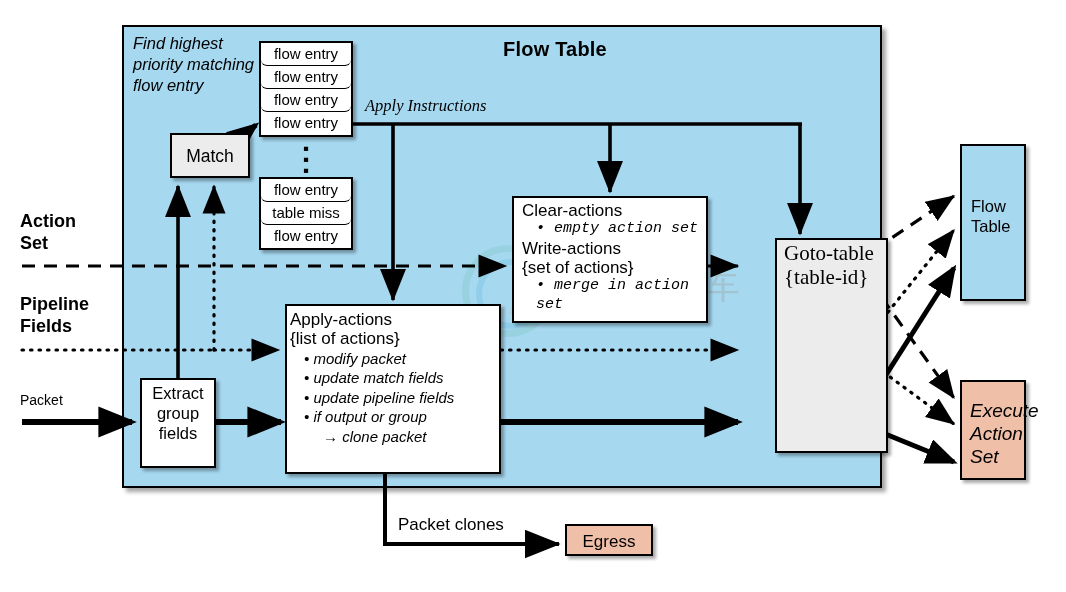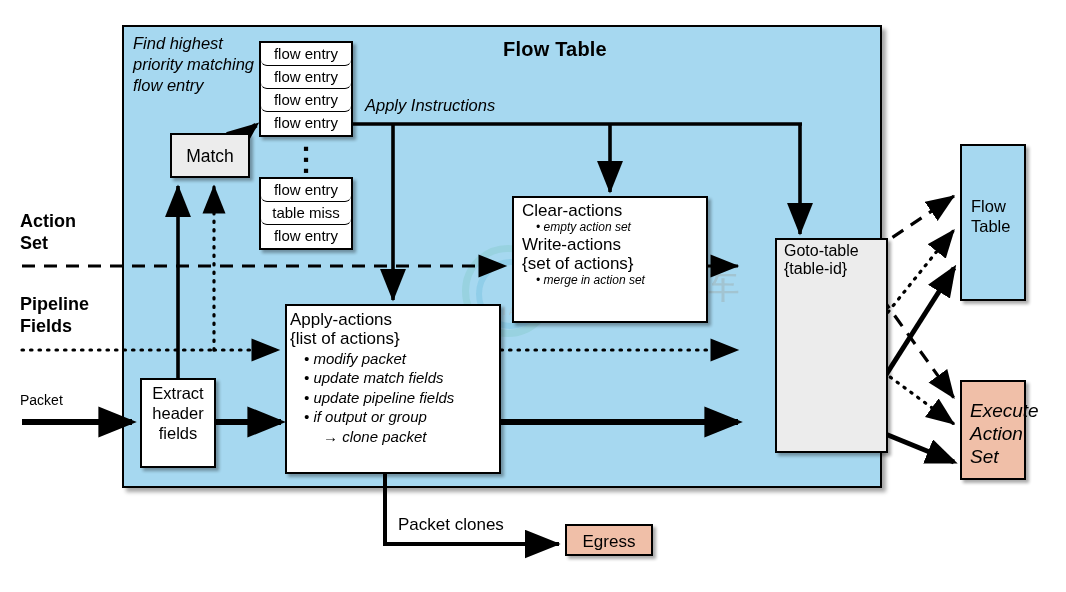--- a/index.html
+++ b/index.html
@@ -79,46 +79,46 @@
 
   #fe-dots{
     left:299px;top:143px;width:14px;
     text-align:center;line-height:11px;font-size:17px;font-weight:bold;color:#000;
   }
   #fe-dots span{display:block;height:11px;}
 
   
   #apply-instr{
     left:365px;top:96px;
-    font-size:16.5px;font-style:italic;color:#000;white-space:nowrap;
+    font-size:16.5px;font-style:italic;color:#000;white-space:nowrap;font-family:Liberation Serif, serif;
   }
 
   
   #cw-box{
     left:512px;top:196px;width:196px;height:127px;
     padding:3px 6px 0 8px;
   }
   #cw-box .hd{font-size:17px;line-height:1.12;}
-  #cw-box .bullet{font-size:12px;font-style:italic;padding-left:14px;line-height:1.25;}
+  #cw-box .bullet{font-size:15px;font-style:italic;padding-left:14px;line-height:1.25;font-family:Liberation Mono, monospace;}
 
   
   #apply-box{
     left:285px;top:304px;width:216px;height:170px;
     padding:4px 6px 0 3px;
   }
   #apply-box .hd{font-size:17px;line-height:1.14;}
   #apply-box .bullet{font-size:15px;font-style:italic;padding-left:14px;line-height:1.30;}
   #apply-box .sub{font-size:15px;font-style:italic;padding-left:33px;line-height:1.30;}
 
   
   #goto-box{
     left:742px;top:238px;width:113px;height:215px;
     padding:2px 4px 0 7px;
   }
-  #goto-box .hd{font-size:16px;line-height:1.14;}
+  #goto-box .hd{font-size:21px;line-height:1.14;font-family:Liberation Serif, serif;}
 
   
   #extract-box{
     left:140px;top:378px;width:76px;height:90px;
     padding:3px 0 0 0;
   }
   #extract-box .lbl{
     text-align:center;font-size:16.5px;line-height:1.22;
   }
 
@@ -288,21 +288,21 @@
   </div>
 
   <div class="abs box box-gray" id="goto-box">
     <div class="hd">Goto-table</div>
     <div class="hd">{table-id}</div>
   </div>
 
   <div class="abs box box-white" id="extract-box">
     <div class="lbl">
       <div>Extract</div>
-      <div>header</div>
+      <div>group</div>
       <div>fields</div>
     </div>
   </div>
 
   <div class="abs box box-blue" id="ft-box">
     <div class="lbl">
       <div>Flow</div>
       <div>Table</div>
     </div>
   </div>

